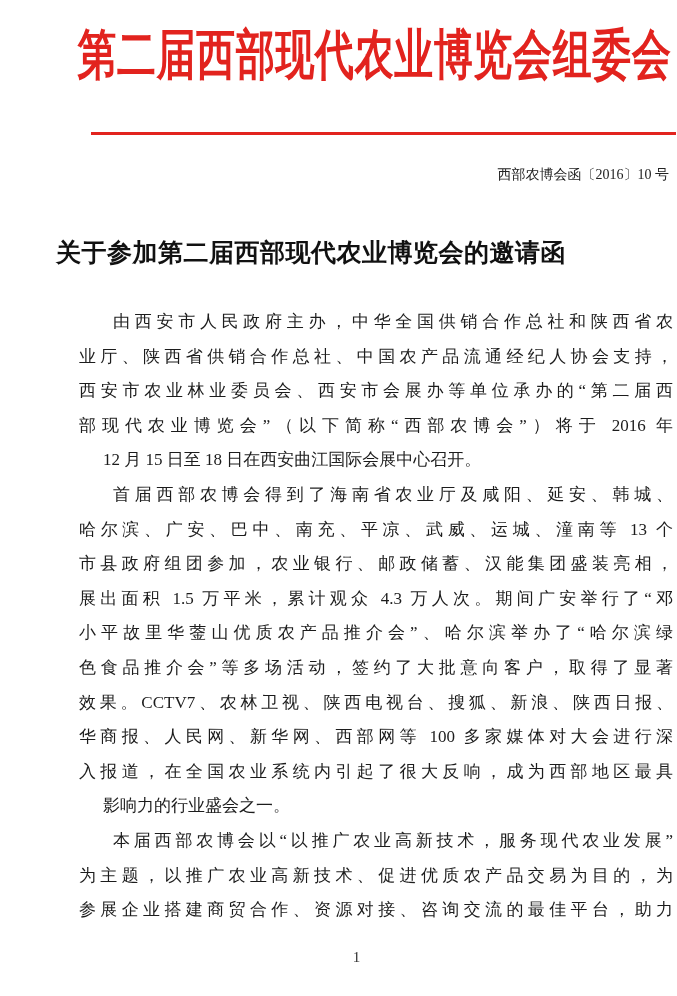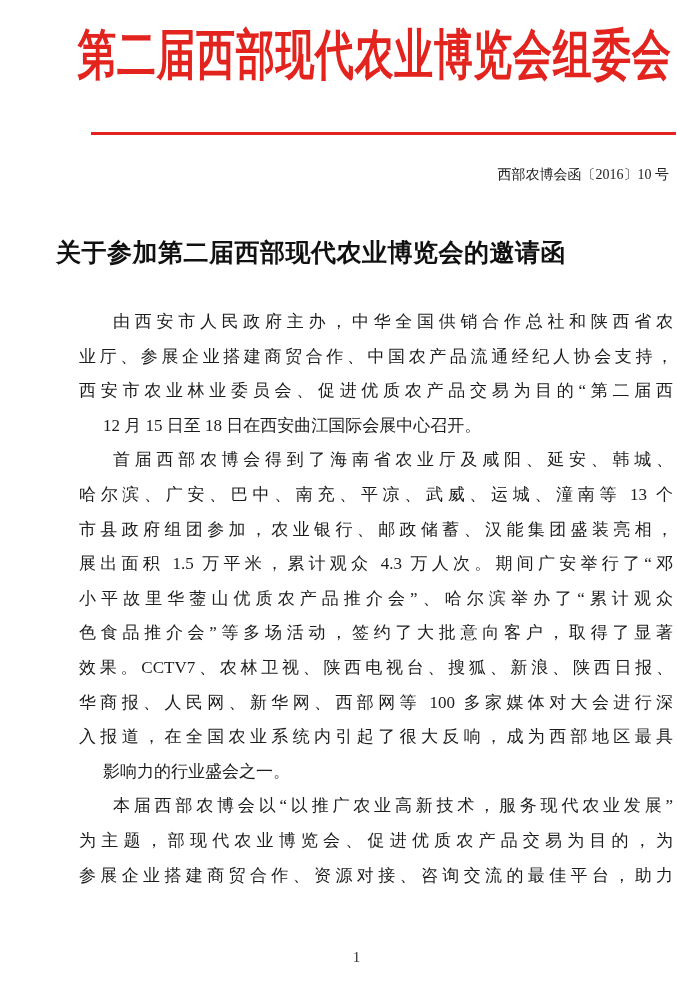--- a/index.html
+++ b/index.html
@@ -96,35 +96,36 @@
   </div>
 
   <div class="red-rule"></div>
 
   <div class="doc-number">西部农博会函〔2016〕10 号</div>
 
   <h2 class="letter-title">关于参加第二届西部现代农业博览会的邀请函</h2>
 
   <main class="letter-body">
       <div class="body-line indent">由西安市人民政府主办，中华全国供销合作总社和陕西省农</div>
-      <div class="body-line">业厅、参展企业搭建商贸合作、中国农产品流通经纪人协会支持，</div>
-      <div class="body-line">西安市农业林业委员会、促进优质农产品交易为目的“第二届西</div>
+      <div class="body-line">业厅、陕西省供销合作总社、中国农产品流通经纪人协会支持，</div>
+      <div class="body-line">西安市农业林业委员会、西安市会展办等单位承办的“第二届西</div>
+      <div class="body-line">部现代农业博览会”（以下简称“西部农博会”）将于 2016 年</div>
       <div class="body-line flush">12 月 15 日至 18 日在西安曲江国际会展中心召开。</div>
       <div class="body-line indent">首届西部农博会得到了海南省农业厅及咸阳、延安、韩城、</div>
       <div class="body-line">哈尔滨、广安、巴中、南充、平凉、武威、运城、潼南等 13 个</div>
       <div class="body-line">市县政府组团参加，农业银行、邮政储蓄、汉能集团盛装亮相，</div>
       <div class="body-line">展出面积 1.5 万平米，累计观众 4.3 万人次。期间广安举行了“邓</div>
-      <div class="body-line">小平故里华蓥山优质农产品推介会”、哈尔滨举办了“累计观众</div>
+      <div class="body-line">小平故里华蓥山优质农产品推介会”、哈尔滨举办了“哈尔滨绿</div>
       <div class="body-line">色食品推介会”等多场活动，签约了大批意向客户，取得了显著</div>
       <div class="body-line">效果。CCTV7、农林卫视、陕西电视台、搜狐、新浪、陕西日报、</div>
       <div class="body-line">华商报、人民网、新华网、西部网等 100 多家媒体对大会进行深</div>
       <div class="body-line">入报道，在全国农业系统内引起了很大反响，成为西部地区最具</div>
       <div class="body-line flush">影响力的行业盛会之一。</div>
       <div class="body-line indent">本届西部农博会以“以推广农业高新技术，服务现代农业发展”</div>
-      <div class="body-line">为主题，部现代农业博览会、促进优质农产品交易为目的，为</div>
+      <div class="body-line">为主题，以推广农业高新技术、促进优质农产品交易为目的，为</div>
       <div class="body-line">参展企业搭建商贸合作、资源对接、咨询交流的最佳平台，助力</div>
     </main>
 
   <div class="page-footer">
     <span>1</span>
   </div>
 
 </div>
 
 </body></html>

